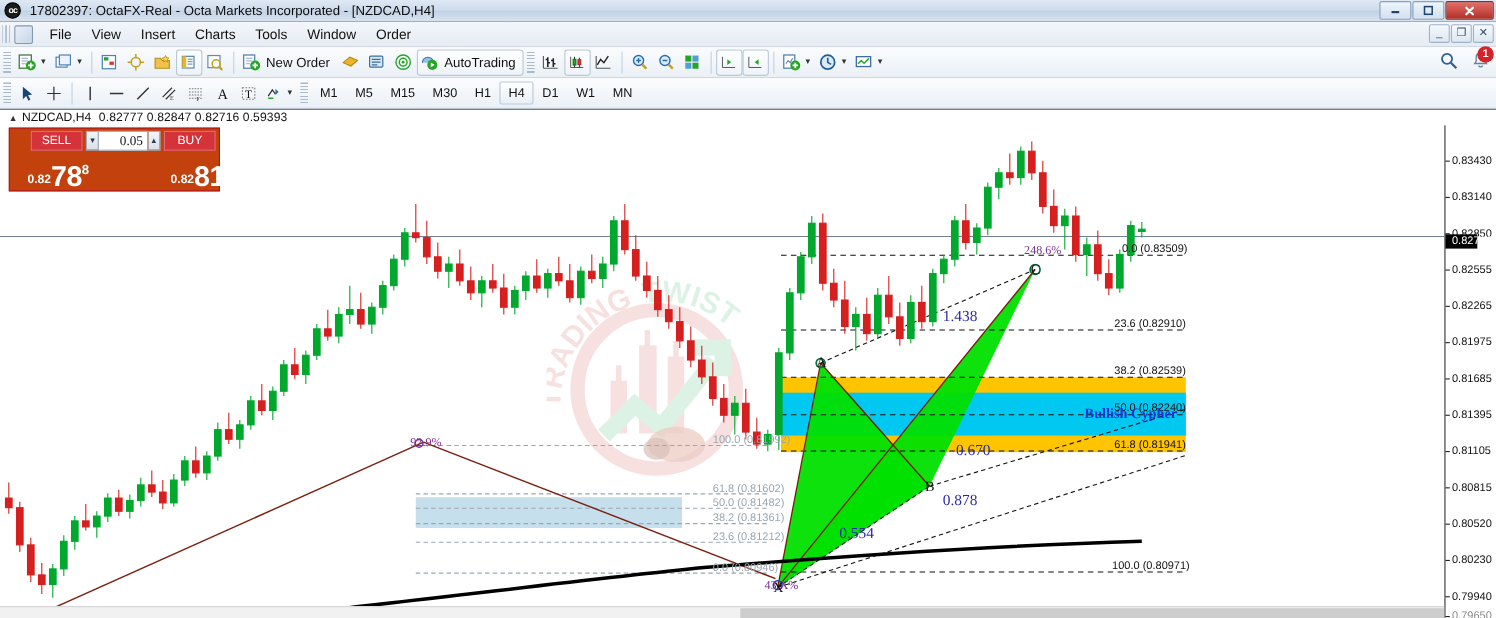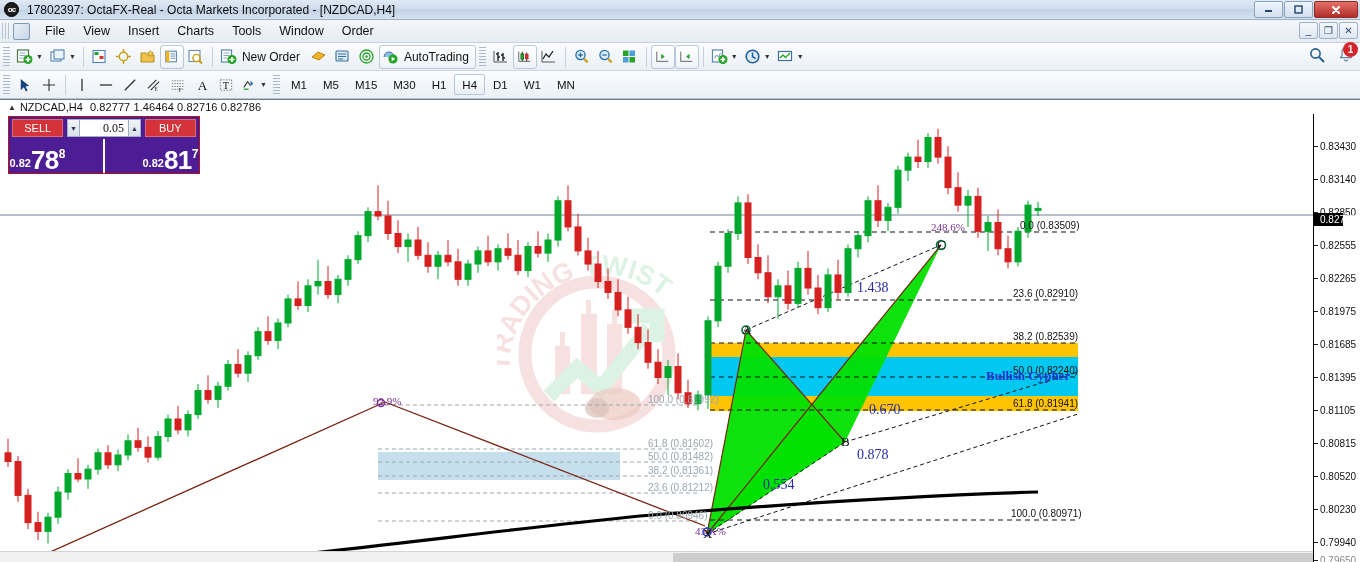--- a/index.html
+++ b/index.html
@@ -117,22 +117,23 @@
   }
   .hscroll{
     position:absolute;left:0;bottom:0;width:1313px;height:12px;background:#f1f1f1;
     border-top:1px solid #d4d4d4;
   }
   .hscroll-thumb{position:absolute;right:0;top:1px;height:10px;width:640px;background:#cdcdcd;border-radius:1px;}
 
   
   .tradepanel{
     position:absolute;left:8px;top:16px;width:192px;height:58px;
-    background:#4c1d95; border:1px solid #b3141b;
+    background:#c2410c; border:1px solid #b3141b;
     font-family:"Liberation Sans", sans-serif;
+    padding-left:16px;
   }
   .tp-top{ display:flex;align-items:center;height:22px;padding:2px 3px; }
   .tp-sell,.tp-buy{
     width:56px;height:18px;background:#d4333a;color:#fff;font-size:11px;
     display:flex;align-items:center;justify-content:center;border:1px solid #e06a70;
   }
   .tp-spin{
     width:14px;height:18px;background:linear-gradient(to bottom,#f2f5f9,#d8e0ea);
     border:1px solid #9fb0c2;display:flex;align-items:center;justify-content:center;
     font-size:7px;color:#2a3a4a;
@@ -492,21 +493,21 @@
       </svg>
       <div style="position:absolute;left:7px;top:-3px;width:15px;height:15px;border-radius:50%;background:#d6232a;color:#fff;font-size:10px;font-weight:bold;display:flex;align-items:center;justify-content:center;">1</div>
     </div>
   </div>
 
   <div class="chartwin">
 
     <div class="chart-header">
       <span class="ch-arrow">▲</span>
       <span>NZDCAD,H4</span>
-      <span class="ohlc" style="margin-left:7px;">0.82777 1.46464 0.82716 0.82786</span>
+      <span class="ohlc" style="margin-left:7px;">0.82777 0.82847 0.82716 0.59393</span>
     </div>
 
     <div class="pricescale">
       <div class="ptick" style="top:27px">0.83430</div>
       <div class="ptick" style="top:60px">0.83140</div>
       <div class="ptick" style="top:93px">0.82850</div>
       <div class="plast" style="top:99px">0.82786</div>
       <div class="ptick" style="top:126px">0.82555</div>
       <div class="ptick" style="top:159px">0.82265</div>
       <div class="ptick" style="top:192px">0.81975</div>

